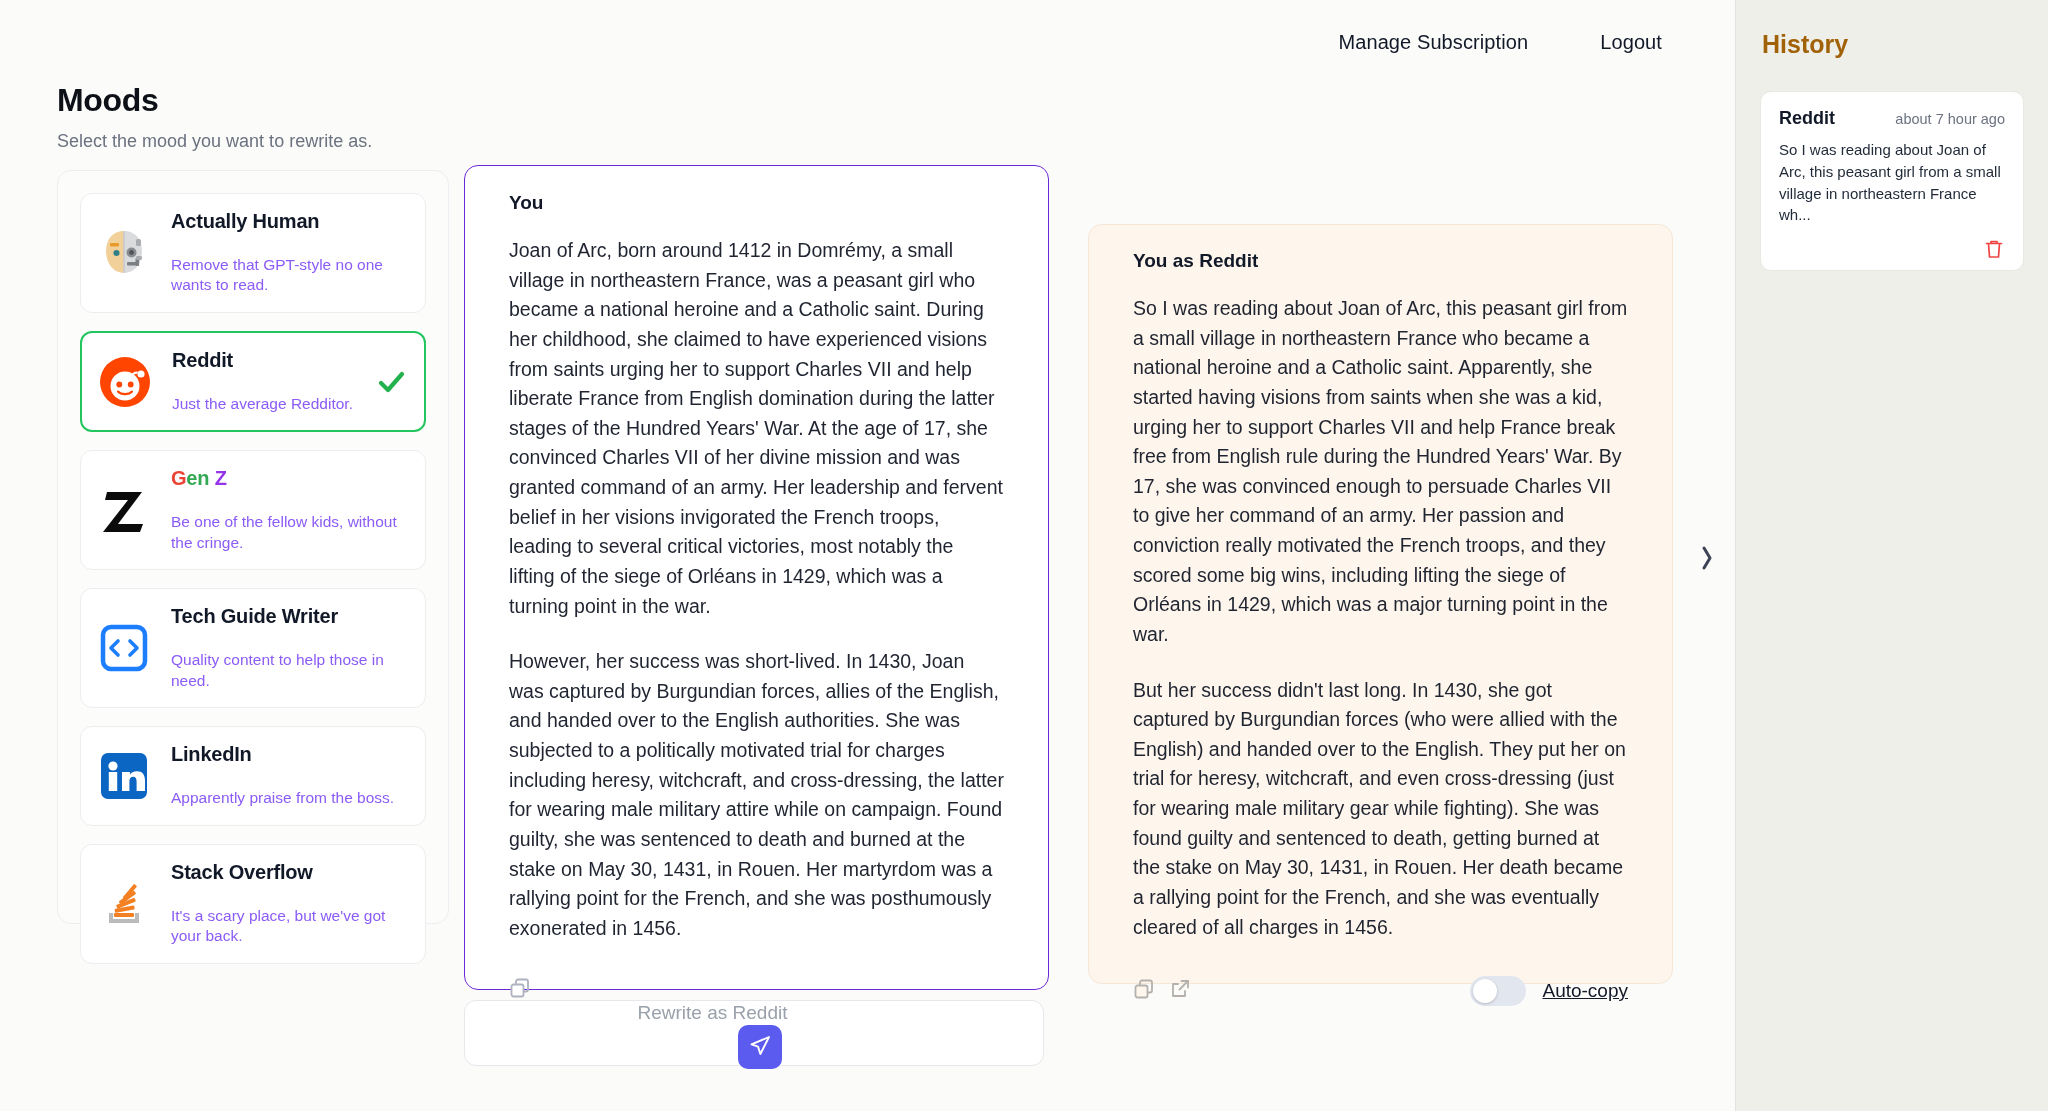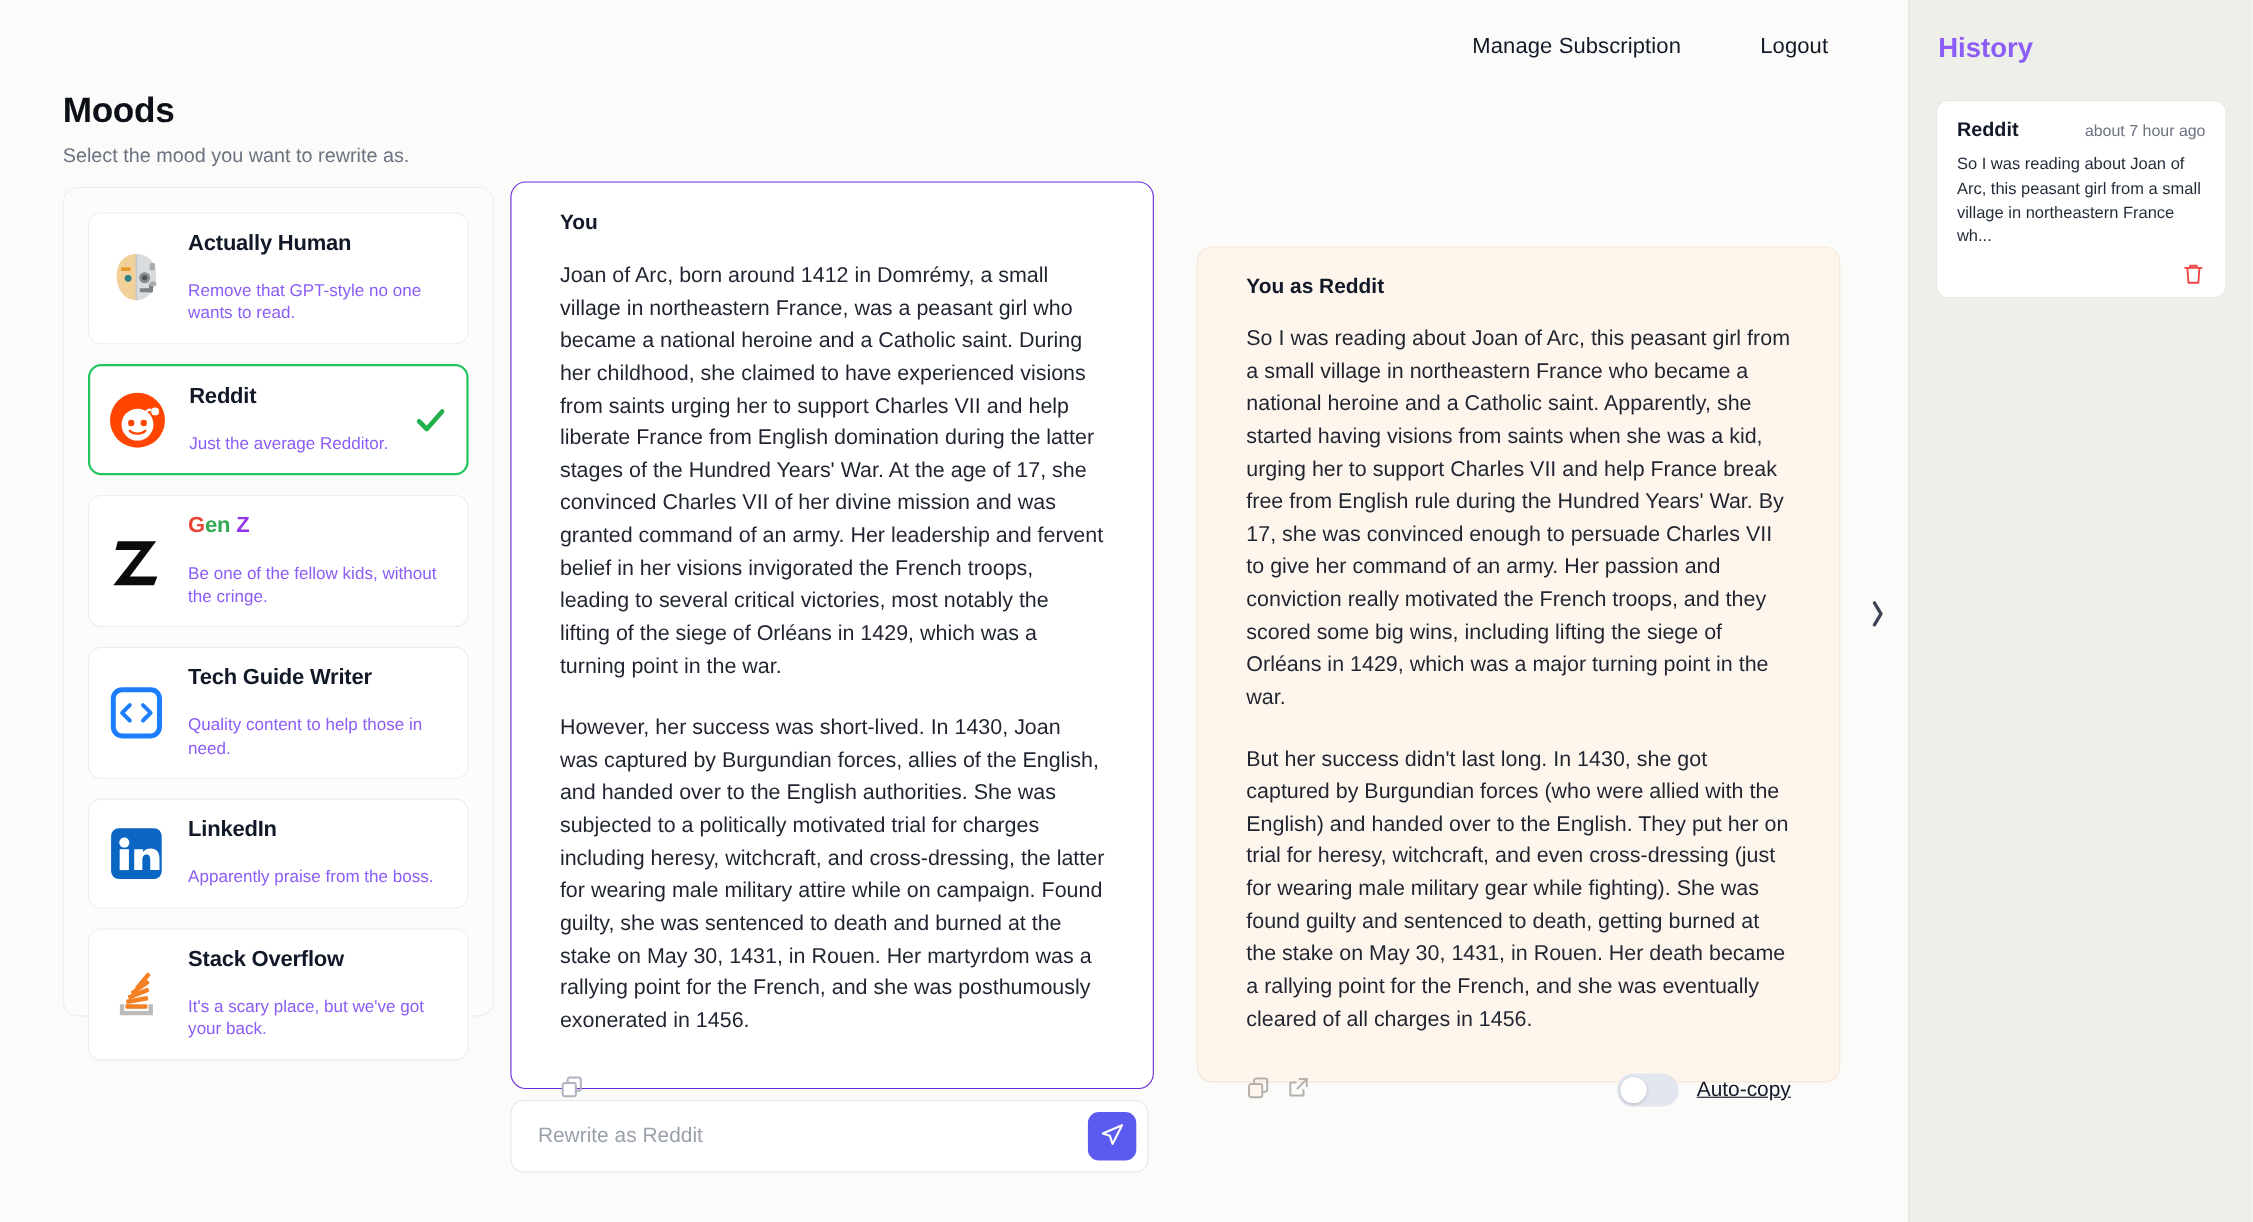--- a/index.html
+++ b/index.html
@@ -62,21 +62,21 @@
   }
   .panel-label{ font-size:19px; font-weight:bold; color:#111827; margin-bottom:22px;}
   .body-text{ font-size:19.5px; line-height:1.52; color:#1f2430; }
   .body-text p{ margin:0 0 26px 0; }
   .panel-actions{ margin-top:auto; display:flex; align-items:center; gap:16px; padding-top:8px;}
 
   
   #input-row{
     position:absolute; left:464px; top:1000px; width:580px; height:66px;
     background:#fff; border:1px solid #e6e8ec; border-radius:12px;
-    display:flex; align-items:center; padding:0 10px 0 22px;
+    display:flex; align-items:center; padding:0 10px 0 22px;flex-direction:column;
   }
   #rewrite-input{
     flex:1 1 auto; border:none; outline:none; font-size:19px;
     color:#111827; background:transparent;
     font-family:"Liberation Sans", sans-serif;
   }
   #rewrite-input::placeholder{ color:#9aa1ab; }
   #send-btn{
     width:44px; height:44px; border-radius:10px; background:#5b5bf0;
     border:none; display:flex; align-items:center; justify-content:center;
@@ -106,21 +106,21 @@
   #collapse-handle{
     position:absolute; left:1694px; top:540px; width:26px; height:40px;
     display:flex; align-items:center; justify-content:center; cursor:pointer;
   }
 
   
   #history{
     position:absolute; right:0; top:0; width:313px; height:1111px;
     background:#efefea; border-left:1px solid #e4e4de; padding:30px 24px;
   }
-  #history-title{ font-size:25px; font-weight:bold; color:#8b5cf6; margin:0 0 32px 2px;}
+  #history-title{ font-size:25px; font-weight:bold; color:#a16207; margin:0 0 32px 2px;}
   .hist-card{
     background:#fff; border:1px solid #e9e9e4; border-radius:11px;
     padding:16px 18px 10px 18px;
   }
   .hist-head{ display:flex; align-items:baseline; }
   .hist-src{ font-size:18px; font-weight:bold; color:#111827;}
   .hist-time{ margin-left:auto; font-size:14.5px; color:#6b7280;}
   .hist-body{ font-size:15px; line-height:1.45; color:#1f2937; margin-top:10px;}
   .hist-foot{ display:flex; justify-content:flex-end; margin-top:12px;}
   .trash{ cursor:pointer; width:22px; height:22px; }

